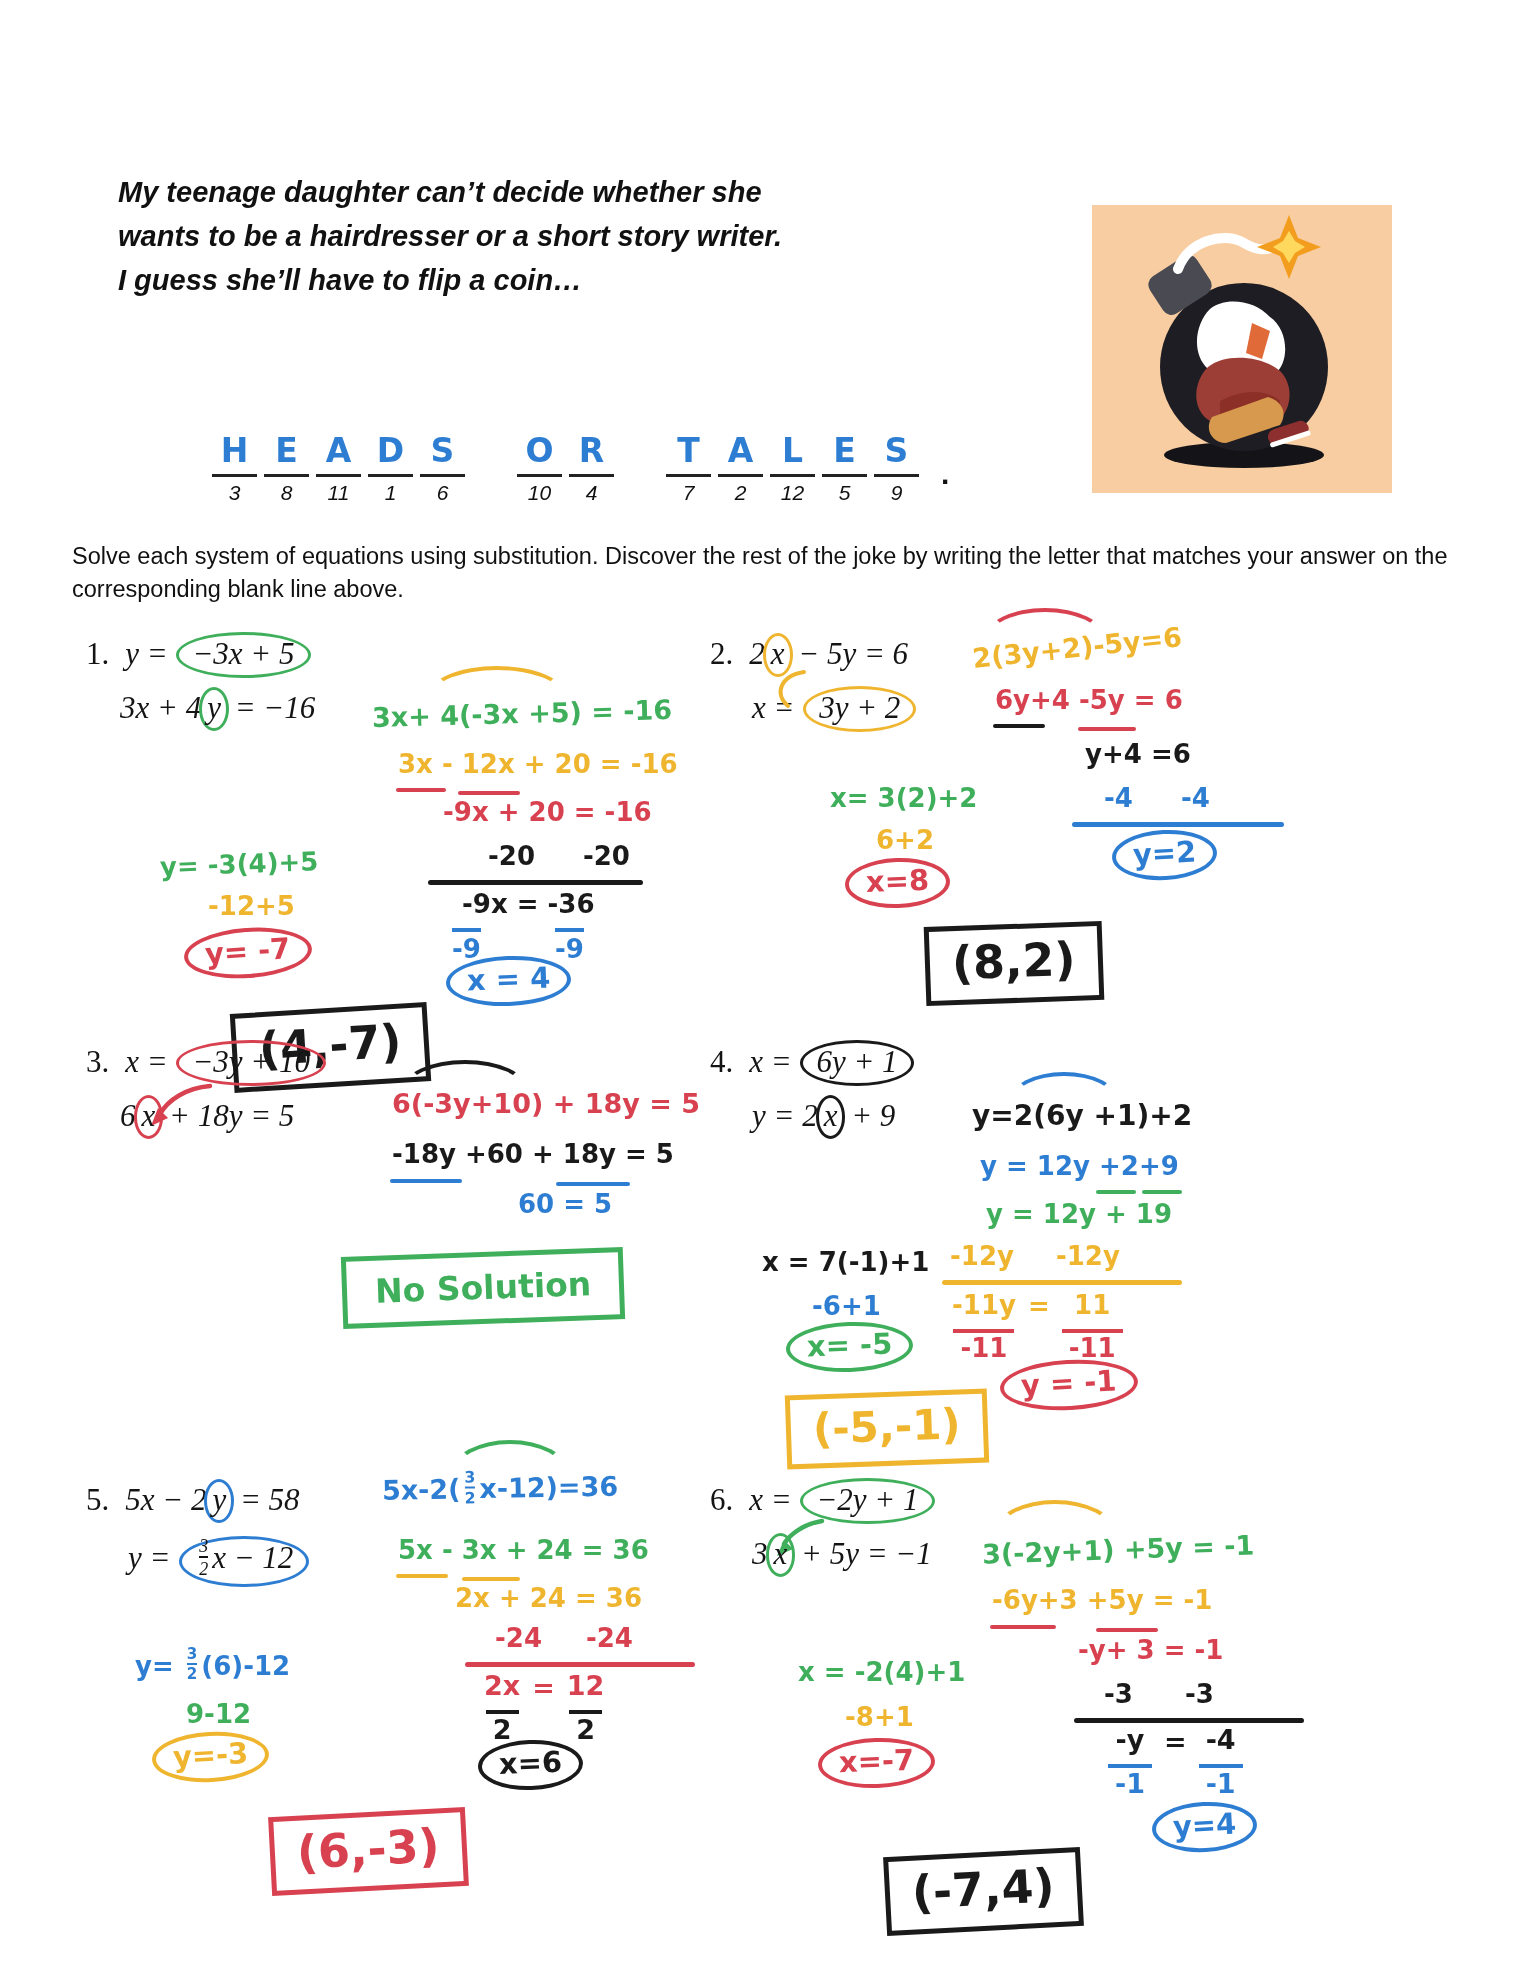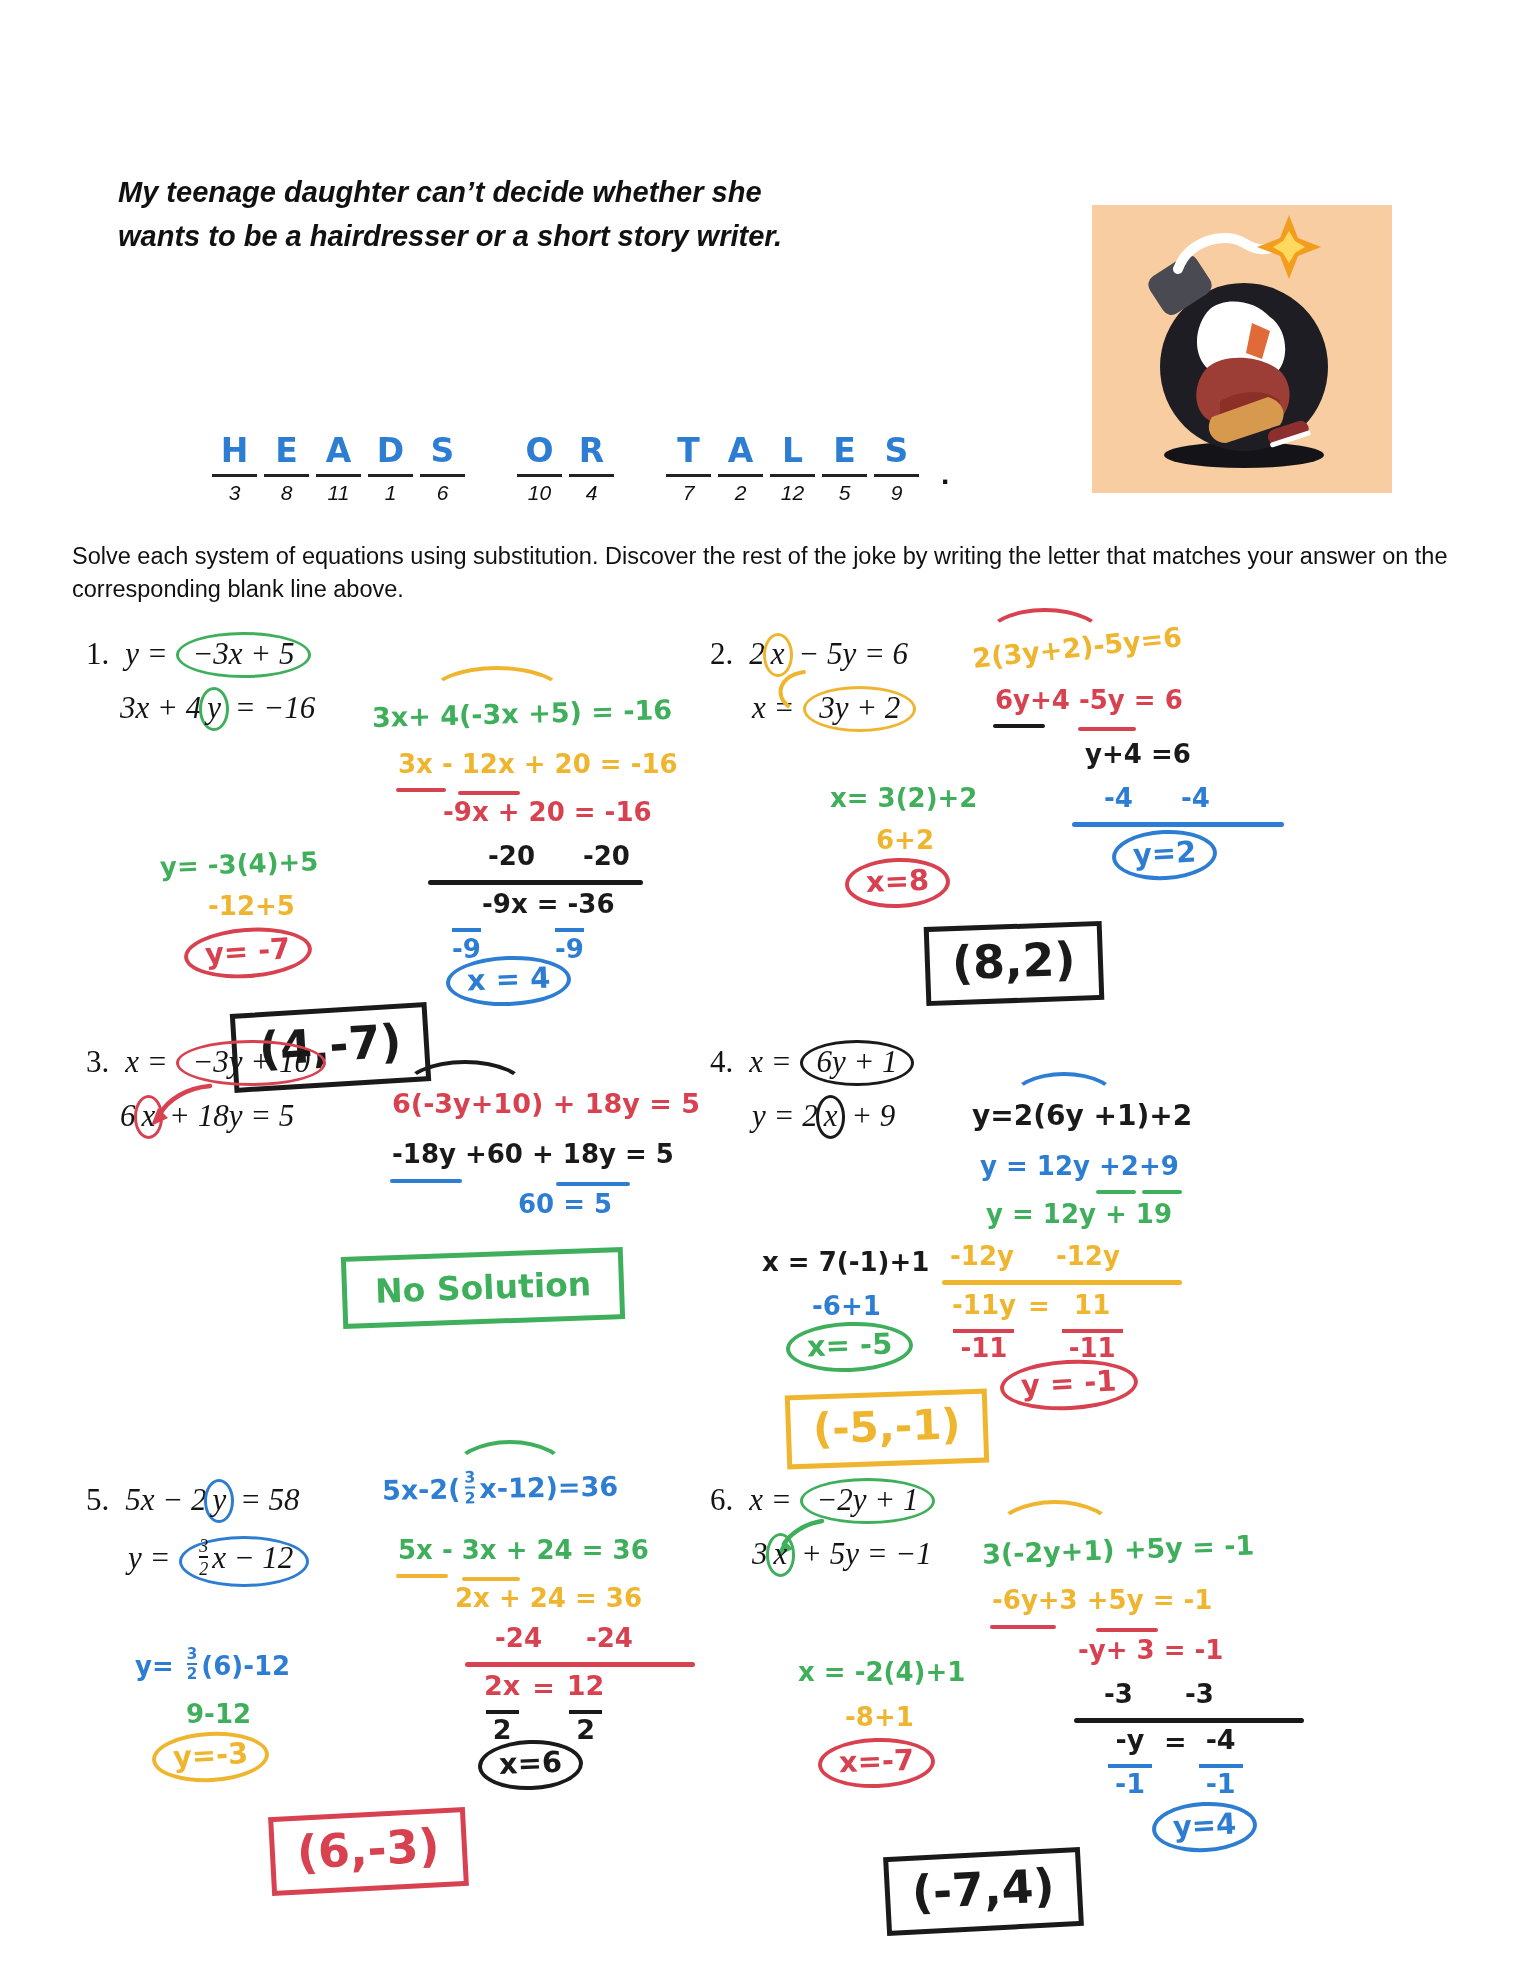--- a/index.html
+++ b/index.html
@@ -44,20 +44,21 @@
   svg{display:block;}
 </style>
 </head>
 <body>
 
 <div class="page">
 
   <div class="abs joke" style="left:118px;top:170px">
     <div>My teenage daughter can’t decide whether she</div>
     <div>wants to be a hairdresser or a short story writer.</div>
+    <div>I guess she’ll have to flip a coin…</div>
   </div>
 
   <svg class="abs" style="left:1092px;top:205px" width="300" height="288" viewBox="0 0 300 288">
     <rect width="300" height="288" fill="#f8cda1"></rect>
     <ellipse cx="152" cy="250" rx="80" ry="13" fill="#141418"></ellipse>
     <circle cx="152" cy="162" r="84" fill="#1e1d23"></circle>
     <g transform="rotate(-33 88 80)">
         <rect x="60" y="58" width="56" height="44" rx="10" fill="#4a4a52"></rect>
       </g>
     <path d="M86 64 C 96 36, 132 26, 152 38 C 164 45, 172 46, 182 42" stroke="#ffffff" stroke-width="10" fill="none" stroke-linecap="round"></path>
@@ -149,21 +150,21 @@
   <div class="abs printed" style="left:86px;top:636px"><span class="pnum">1.</span><span>y = </span><span class="pcirc bc-g">−3x + 5</span></div>
   <div class="abs printed" style="left:120px;top:690px"><span>3x + 4</span><span class="pcirc-sm bc-g">y</span><span> = −16</span></div>
   <div class="abs arc y" style="left:428px;top:666px;width:130px;height:26px"></div>
   <div class="abs hw g" style="left:372px;top:698px;font-size:27px;transform:rotate(-1.5deg)">3x+ 4(-3x +5) = -16</div>
   <div class="abs hw y" style="left:398px;top:750px">3x - 12x + 20 = -16</div>
   <div class="abs ul r" style="left:396px;top:788px;width:50px"></div>
   <div class="abs ul r" style="left:458px;top:791px;width:62px"></div>
   <div class="abs hw r" style="left:443px;top:798px">-9x + 20 = -16</div>
   <div class="abs hw k" style="left:488px;top:842px"><span>-20</span><span style="margin-left:48px">-20</span></div>
   <div class="abs hline k" style="left:428px;top:880px;width:215px"></div>
-  <div class="abs hw k" style="left:482px;top:890px">-9x = -36</div>
+  <div class="abs hw k" style="left:462px;top:890px">-9x = -36</div>
   <div class="abs hw b" style="left:452px;top:928px"><span class="over">-9</span><span class="over" style="margin-left:74px">-9</span></div>
   <div class="abs hw oval b" style="left:446px;top:956px">x = 4</div>
   <div class="abs hw g" style="left:160px;top:850px;transform:rotate(-2deg)">y= -3(4)+5</div>
   <div class="abs hw y" style="left:208px;top:892px">-12+5</div>
   <div class="abs hw oval r" style="left:184px;top:928px;transform:rotate(-4deg)">y= -7</div>
   <div class="abs hw ansbox k" style="left:232px;top:1008px;transform:rotate(-3.5deg)">(4,-7)</div>
 
   <div class="abs printed" style="left:710px;top:636px"><span class="pnum">2.</span><span>2</span><span class="pcirc-sm bc-y">x</span><span> − 5y = 6</span></div>
   <div class="abs printed" style="left:752px;top:690px"><span>x = </span><span class="pcirc bc-y">3y + 2</span></div>
   <svg class="abs" style="left:766px;top:668px" width="52" height="42" viewBox="0 0 52 42">

